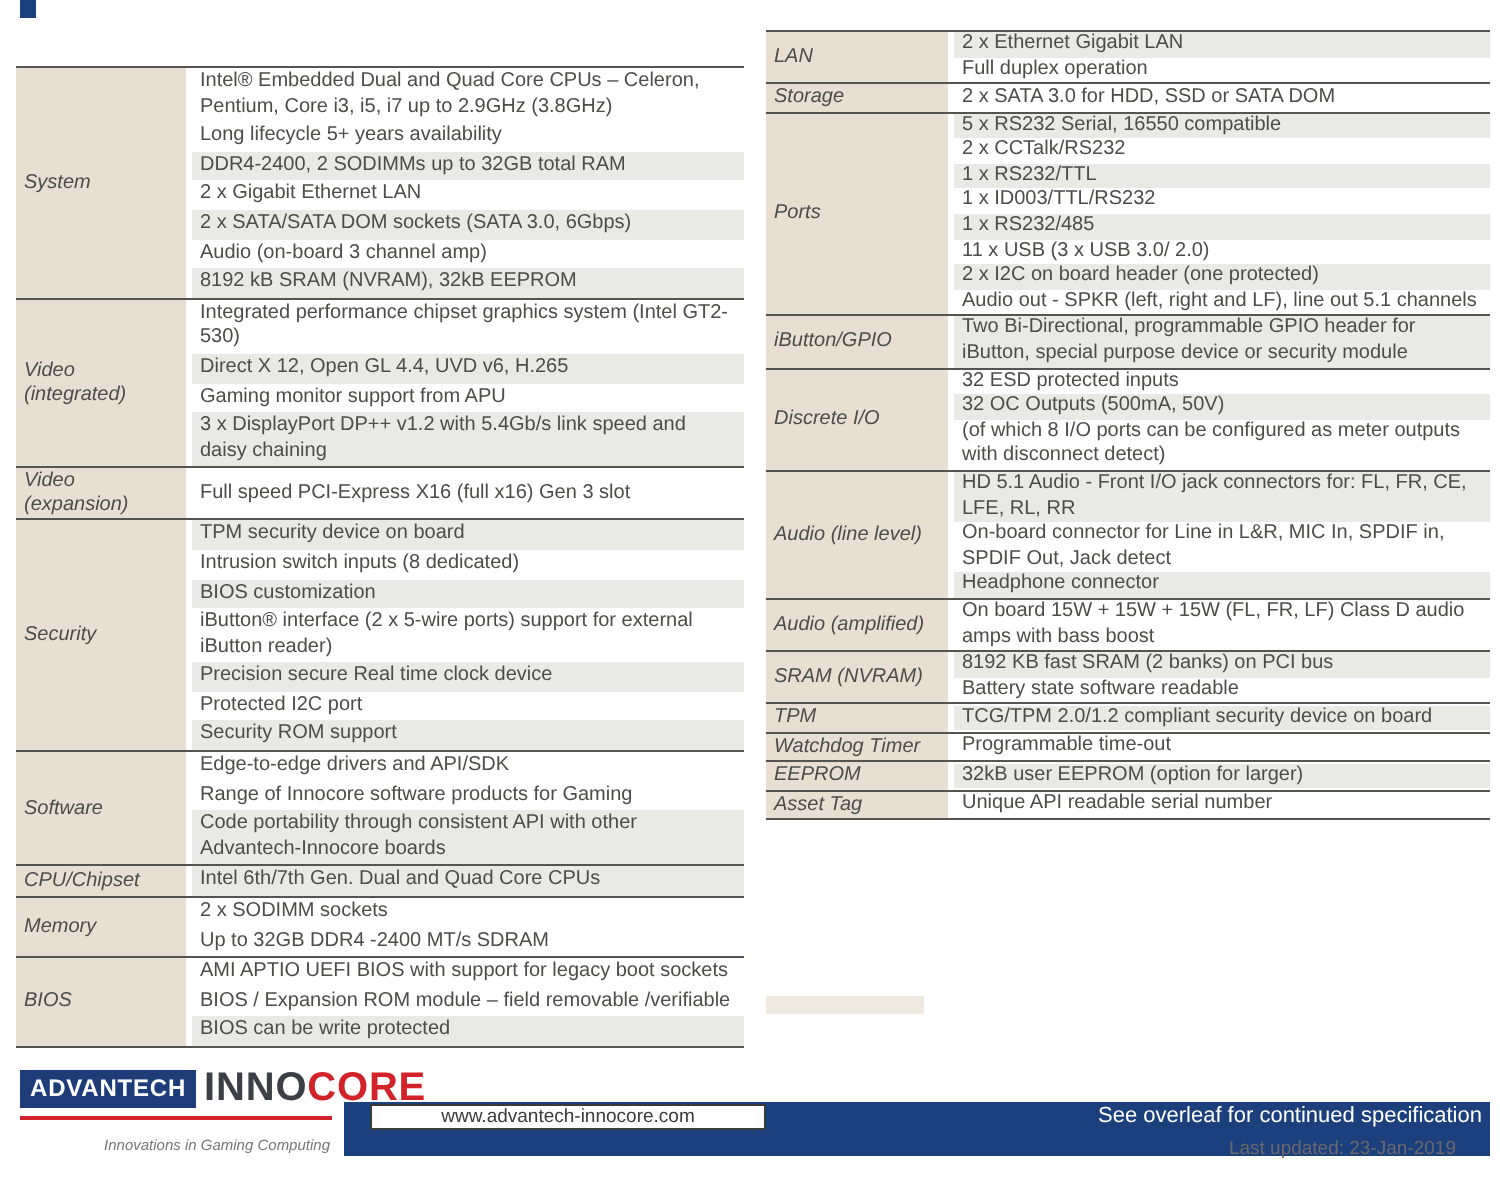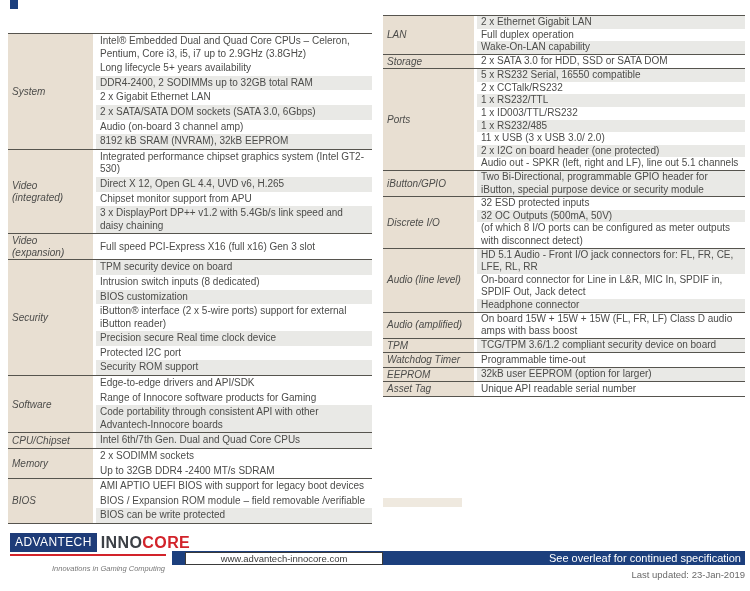--- a/index.html
+++ b/index.html
@@ -24,32 +24,32 @@
   .right .label{flex-basis:91px;width:91px;}
   .values{flex:1;margin-left:3px;display:flex;flex-direction:column;justify-content:center;}
   .row{padding:1px 4px;}
   .right .row{padding:0 4px;}
   .row.shade{background:var(--stripe);}
   .remnant{position:absolute;left:383px;top:498px;width:79px;height:9px;background:#efe9df;}
 
   
   .logo{position:absolute;left:10px;top:533px;width:156px;}
   .logo-row{display:flex;align-items:center;gap:4px;}
-  .adv-box{background:#1e3c78;color:#fff;font-weight:normal;font-size:12px;padding:2px 5px 3px;letter-spacing:.4px;text-align:right;}
-  .innocore{font-weight:bold;font-size:16px;letter-spacing:.4px;}
+  .adv-box{background:#1e3c78;color:#fff;font-weight:bold;font-size:12px;padding:2px 5px 3px;letter-spacing:.4px;text-align:right;}
+  .innocore{font-weight:bold;font-size:20px;letter-spacing:.4px;}
   .inno{color:#3c4046;} .core{color:var(--red);}
   .logo-rule{height:2px;background:var(--red);margin-top:2px;}
   .tagline{font-size:7.5px;font-style:italic;color:#777;text-align:right;margin-top:8px;padding-right:1px;}
-  .footer-bar{position:absolute;left:172px;top:551px;width:573px;height:14px;background:var(--navy);}
+  .footer-bar{position:absolute;left:172px;top:551px;width:573px;height:27px;background:var(--navy);}
   .url-box{
     position:absolute;left:13px;top:1px;width:196px;height:11px;background:#fff;
     border:1px solid #3a3a3a;font-size:9.5px;color:#3a3a3a;text-align:center;line-height:11px;
   }
   .overleaf{position:absolute;right:4px;top:0;height:15px;line-height:15px;color:#fff;font-weight:normal;font-size:11px;}
-  .last-updated{position:absolute;right:5px;top:569px;font-size:9.5px;color:#6a6a6a;}
+  .last-updated{position:absolute;right:22px;top:569px;font-size:9.5px;color:#6a6a6a;}
 </style>
 </head>
 <body>
 
 <div class="top-marker"></div>
 
 <div class="spec-table left" id="left-table">
     <div class="section">
       <div class="label">System</div>
       <div class="values">
@@ -60,21 +60,21 @@
         <div class="row shade">2 x SATA/SATA DOM sockets (SATA 3.0, 6Gbps)</div>
         <div class="row">Audio (on-board 3 channel amp)</div>
         <div class="row shade">8192 kB SRAM (NVRAM), 32kB EEPROM</div>
       </div>
     </div>
     <div class="section">
       <div class="label">Video (integrated)</div>
       <div class="values">
         <div class="row">Integrated performance chipset graphics system (Intel GT2-530)</div>
         <div class="row shade">Direct X 12, Open GL 4.4, UVD v6, H.265</div>
-        <div class="row">Chipset monitor support from APU</div>
+        <div class="row">Gaming monitor support from APU</div>
         <div class="row shade">3 x DisplayPort DP++ v1.2 with 5.4Gb/s link speed and daisy chaining</div>
       </div>
     </div>
     <div class="section">
       <div class="label">Video (expansion)</div>
       <div class="values">
         <div class="row">Full speed PCI-Express X16 (full x16) Gen 3 slot</div>
       </div>
     </div>
     <div class="section">
@@ -106,33 +106,32 @@
     <div class="section">
       <div class="label">Memory</div>
       <div class="values">
         <div class="row">2 x SODIMM sockets</div>
         <div class="row">Up to 32GB DDR4 -2400 MT/s SDRAM</div>
       </div>
     </div>
     <div class="section">
       <div class="label">BIOS</div>
       <div class="values">
-        <div class="row">AMI APTIO UEFI BIOS with support for legacy boot devices</div>
+        <div class="row">AMI APTIO UEFI BIOS with support for legacy boot sockets</div>
         <div class="row">BIOS / Expansion ROM module – field removable /verifiable</div>
         <div class="row shade">BIOS can be write protected</div>
       </div>
     </div>
   </div>
 <div class="spec-table right" id="right-table">
     <div class="section">
       <div class="label">LAN</div>
       <div class="values">
         <div class="row shade">2 x Ethernet Gigabit LAN</div>
         <div class="row">Full duplex operation</div>
-        <div class="row shade">Wake-On-LAN capability</div>
       </div>
     </div>
     <div class="section">
       <div class="label">Storage</div>
       <div class="values">
         <div class="row">2 x SATA 3.0 for HDD, SSD or SATA DOM</div>
       </div>
     </div>
     <div class="section">
       <div class="label">Ports</div>
@@ -169,23 +168,30 @@
         <div class="row shade">Headphone connector</div>
       </div>
     </div>
     <div class="section">
       <div class="label">Audio (amplified)</div>
       <div class="values">
         <div class="row">On board 15W + 15W + 15W (FL, FR, LF) Class D audio amps with bass boost</div>
       </div>
     </div>
     <div class="section">
+      <div class="label">SRAM (NVRAM)</div>
+      <div class="values">
+        <div class="row shade">8192 KB fast SRAM (2 banks) on PCI bus</div>
+        <div class="row">Battery state software readable</div>
+      </div>
+    </div>
+    <div class="section">
       <div class="label">TPM</div>
       <div class="values">
-        <div class="row shade">TCG/TPM 3.6/1.2 compliant security device on board</div>
+        <div class="row shade">TCG/TPM 2.0/1.2 compliant security device on board</div>
       </div>
     </div>
     <div class="section">
       <div class="label">Watchdog Timer</div>
       <div class="values">
         <div class="row">Programmable time-out</div>
       </div>
     </div>
     <div class="section">
       <div class="label">EEPROM</div>

